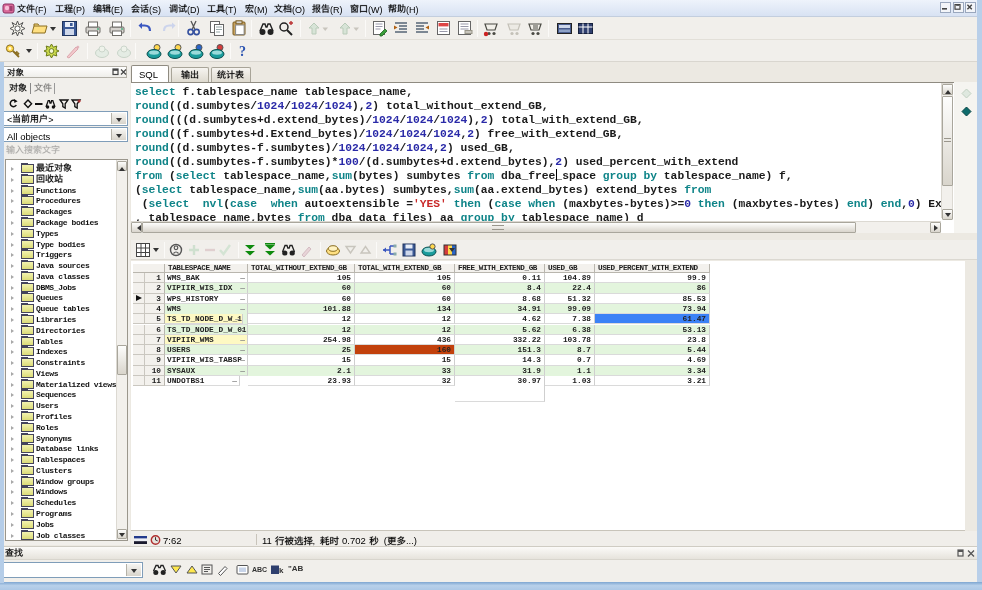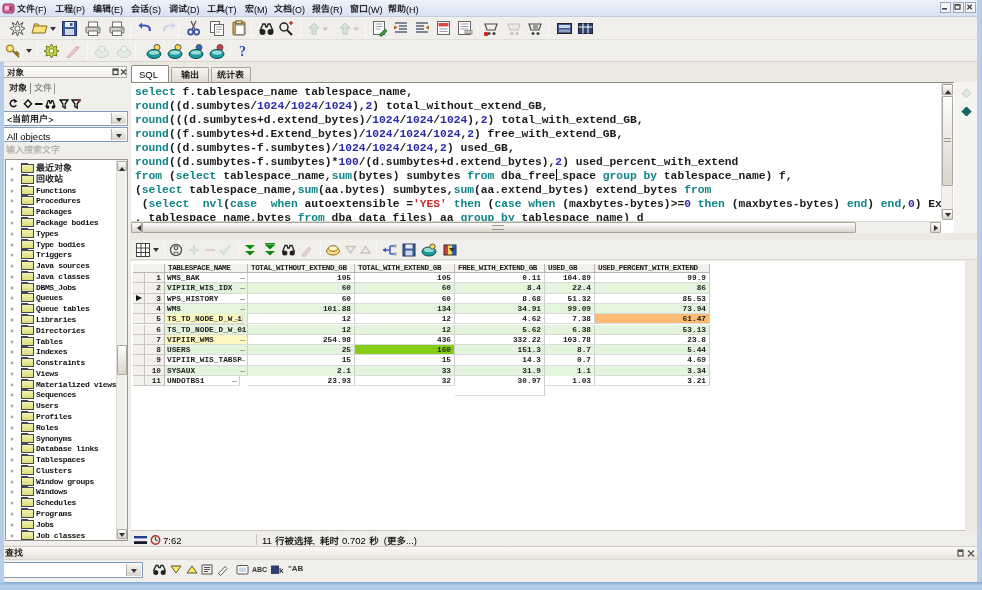--- a/index.html
+++ b/index.html
@@ -617,21 +617,21 @@
     <div class="cell" style="left:462px;width:115px;height:10.3px;background:#e3f5dd">73.94</div>
   </div>
 <div class="gridrow" style="left:133px;top:314.2px;width:577px;height:10.3px">
     <div class="cell" style="left:0;width:12px;height:10.3px;background:#f3f1ed;border-right:1px solid #cac7c0;border-bottom:1px solid #cac7c0"></div>
     <div class="cell" style="left:12px;width:20px;height:10.3px;background:#f3f1ed;border-right:1px solid #b9b6ae;border-bottom:1px solid #cac7c0">5</div>
     <div class="cell cl" style="left:32px;width:78px;height:10.3px;background:#fef9c3">TS_TD_NODE_D_W_12<span style="position:absolute;right:2px;top:0;color:#888">—</span></div>
     <div class="cell" style="left:115px;width:107px;height:10.3px;background:#fff">12</div>
     <div class="cell" style="left:222px;width:100px;height:10.3px;background:#fff">12</div>
     <div class="cell" style="left:322px;width:90px;height:10.3px;background:#fff">4.62</div>
     <div class="cell" style="left:412px;width:50px;height:10.3px;background:#fff">7.38</div>
-    <div class="cell" style="left:462px;width:115px;height:10.3px;background:#fdba74">61.47</div>
+    <div class="cell" style="left:462px;width:115px;height:10.3px;background:#3b82f6">61.47</div>
   </div>
 <div class="gridrow" style="left:133px;top:324.5px;width:577px;height:10.3px">
     <div class="cell" style="left:0;width:12px;height:10.3px;background:#f3f1ed;border-right:1px solid #cac7c0;border-bottom:1px solid #cac7c0"></div>
     <div class="cell" style="left:12px;width:20px;height:10.3px;background:#f3f1ed;border-right:1px solid #b9b6ae;border-bottom:1px solid #cac7c0">6</div>
     <div class="cell cl" style="left:32px;width:83px;height:10.3px;background:#e3f5dd">TS_TD_NODE_D_W_01<span style="position:absolute;right:2px;top:0;color:#888">—</span></div>
     <div class="cell" style="left:115px;width:107px;height:10.3px;background:#e3f5dd">12</div>
     <div class="cell" style="left:222px;width:100px;height:10.3px;background:#e3f5dd">12</div>
     <div class="cell" style="left:322px;width:90px;height:10.3px;background:#e3f5dd">5.62</div>
     <div class="cell" style="left:412px;width:50px;height:10.3px;background:#e3f5dd">6.38</div>
     <div class="cell" style="left:462px;width:115px;height:10.3px;background:#e3f5dd">53.13</div>
@@ -644,21 +644,21 @@
     <div class="cell" style="left:222px;width:100px;height:10.3px;background:#fff">436</div>
     <div class="cell" style="left:322px;width:90px;height:10.3px;background:#fff">332.22</div>
     <div class="cell" style="left:412px;width:50px;height:10.3px;background:#fff">103.78</div>
     <div class="cell" style="left:462px;width:115px;height:10.3px;background:#fff">23.8</div>
   </div>
 <div class="gridrow" style="left:133px;top:345.1px;width:577px;height:10.3px">
     <div class="cell" style="left:0;width:12px;height:10.3px;background:#f3f1ed;border-right:1px solid #cac7c0;border-bottom:1px solid #cac7c0"></div>
     <div class="cell" style="left:12px;width:20px;height:10.3px;background:#f3f1ed;border-right:1px solid #b9b6ae;border-bottom:1px solid #cac7c0">8</div>
     <div class="cell cl" style="left:32px;width:83px;height:10.3px;background:#e3f5dd">USERS<span style="position:absolute;right:2px;top:0;color:#888">—</span></div>
     <div class="cell" style="left:115px;width:107px;height:10.3px;background:#e3f5dd">25</div>
-    <div class="cell" style="left:222px;width:100px;height:10.3px;background:#84cc16">160</div>
+    <div class="cell" style="left:222px;width:100px;height:10.3px;background:#c2410c">160</div>
     <div class="cell" style="left:322px;width:90px;height:10.3px;background:#e3f5dd">151.3</div>
     <div class="cell" style="left:412px;width:50px;height:10.3px;background:#e3f5dd">8.7</div>
     <div class="cell" style="left:462px;width:115px;height:10.3px;background:#e3f5dd">5.44</div>
   </div>
 <div class="gridrow" style="left:133px;top:355.4px;width:577px;height:10.3px">
     <div class="cell" style="left:0;width:12px;height:10.3px;background:#f3f1ed;border-right:1px solid #cac7c0;border-bottom:1px solid #cac7c0"></div>
     <div class="cell" style="left:12px;width:20px;height:10.3px;background:#f3f1ed;border-right:1px solid #b9b6ae;border-bottom:1px solid #cac7c0">9</div>
     <div class="cell cl" style="left:32px;width:83px;height:10.3px;background:#fff">VIPIIR_WIS_TABSP<span style="position:absolute;right:2px;top:0;color:#888">—</span></div>
     <div class="cell" style="left:115px;width:107px;height:10.3px;background:#fff">15</div>
     <div class="cell" style="left:222px;width:100px;height:10.3px;background:#fff">15</div>
@@ -675,21 +675,21 @@
     <div class="cell" style="left:322px;width:90px;height:10.3px;background:#e3f5dd">31.9</div>
     <div class="cell" style="left:412px;width:50px;height:17px;background:#e3f5dd">1.1</div>
     <div class="cell" style="left:462px;width:115px;height:10.3px;background:#e3f5dd">3.34</div>
   </div>
 <div class="gridrow" style="left:133px;top:376.0px;width:577px;height:10.3px">
     <div class="cell" style="left:0;width:12px;height:10.3px;background:#f3f1ed;border-right:1px solid #cac7c0;border-bottom:1px solid #cac7c0"></div>
     <div class="cell" style="left:12px;width:20px;height:10.3px;background:#f3f1ed;border-right:1px solid #b9b6ae;border-bottom:1px solid #cac7c0">11</div>
     <div class="cell cl" style="left:32px;width:75px;height:10.3px;background:#ffffff">UNDOTBS1<span style="position:absolute;right:2px;top:0;color:#888">—</span></div>
     <div class="cell" style="left:115px;width:107px;height:10.3px;background:#fff">23.93</div>
     <div class="cell" style="left:222px;width:100px;height:10.3px;background:#fff">32</div>
-    <div class="cell" style="left:322px;width:90px;height:20px;background:#fff">30.97</div>
+    <div class="cell" style="left:322px;width:90px;height:26px;background:#fff">30.97</div>
     <div class="cell" style="left:412px;width:50px;height:10.3px;background:#fff">1.03</div>
     <div class="cell" style="left:462px;width:115px;height:10.3px;background:#fff">3.21</div>
   </div>
 <div class="abs" style="left:136px;top:295px;width:0;height:0;border:3.5px solid transparent;border-left:6px solid #111"></div>
 <div class="abs" style="left:131px;top:531px;width:846px;height:15px;background:#f0eeea"></div>
 <svg class="abs" style="left:134px;top:536px" width="13" height="8">
     <rect x="0" y="0" width="13" height="2.6" fill="#223a8c"></rect>
     <rect x="0" y="2.6" width="13" height="2.6" fill="#eceef4"></rect>
     <rect x="0" y="5.2" width="13" height="2.8" fill="#1a1a2e"></rect>
   </svg>

